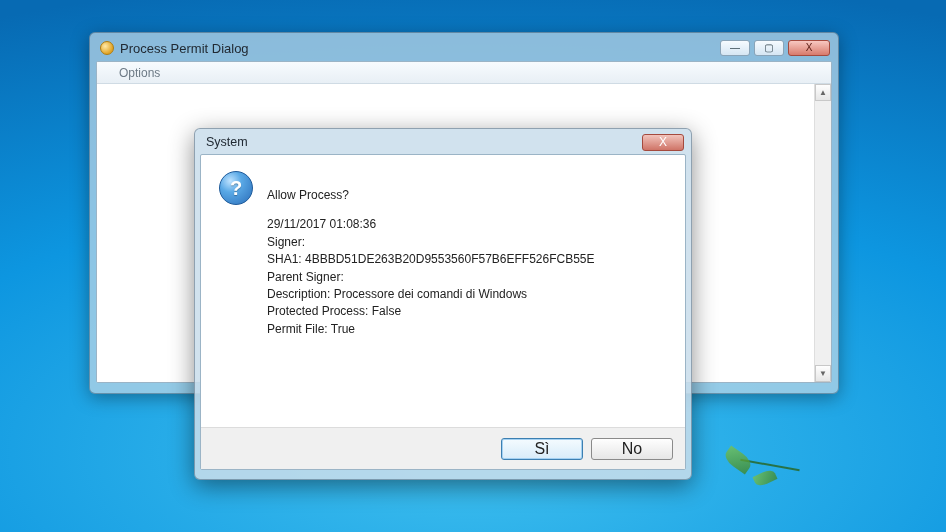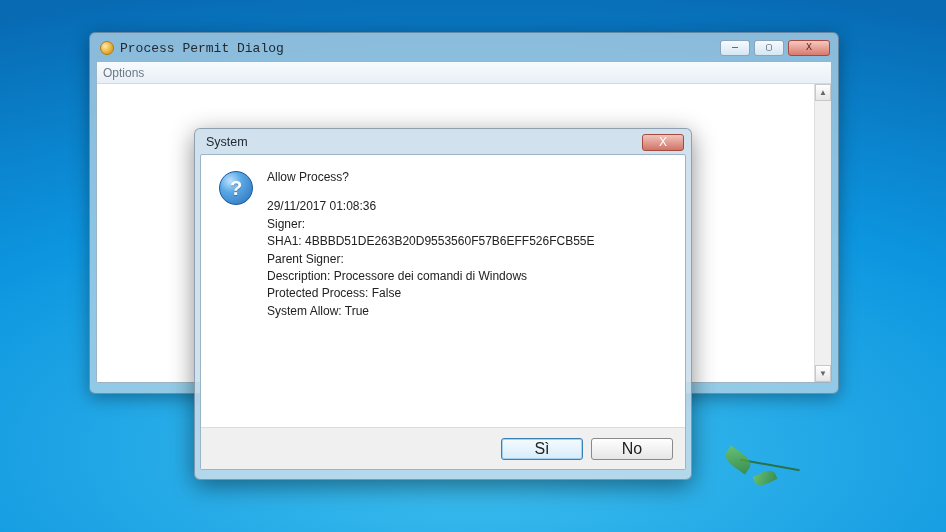--- a/index.html
+++ b/index.html
@@ -32,21 +32,20 @@
     background: rgba(190,215,230,0.72);
     padding: 6px;
     box-shadow: 0 4px 18px rgba(0,0,0,0.35);
   }
   .titlebar {
     height: 22px;
     display: flex; align-items: center;
     padding: 0 2px 4px 4px;
     color: #212a33;
     font-size: 13px;
-    font-family: Liberation Mono, monospace;
   }
   .titlebar .icon {
     width: 14px; height: 14px; margin-right: 6px;
     border-radius: 50%;
     background: radial-gradient(circle at 35% 35%, #ffe9a8, #e0a324 70%);
     border: 1px solid #b07c10;
     flex: none;
   }
   .titlebar .title { flex: 1; }
   .win-btn {
@@ -71,21 +70,21 @@
     border-radius: 2px;
     height: calc(100% - 26px);
     display: flex; flex-direction: column;
     overflow: hidden;
   }
   .menubar {
     height: 22px;
     background: linear-gradient(#f7fbfe, #e8eff5);
     border-bottom: 1px solid #cfdbe4;
     display: flex; align-items: center;
-    padding: 0 6px;
+    padding: 0 22px;
     color: #6d7a86;
     font-size: 12px;
   }
   .content-area {
     flex: 1;
     position: relative;
     background: #fff;
   }
   .scrollbar-v {
     position: absolute; right: 0; top: 0; bottom: 0;
@@ -156,20 +155,21 @@
     position: absolute; inset: 0;
     display: flex; align-items: center; justify-content: center;
     color: #fff; font-weight: bold; font-size: 20px;
     text-shadow: 0 1px 1px rgba(0,0,0,0.3);
   }
   .msg-text {
     flex: 1;
     color: #222;
     font-size: 12px;
     line-height: 1.45;
+    margin-top: 18px;
   }
   .msg-text .heading {
     display: block;
     margin-bottom: 12px;
   }
   .msg-text .line { display: block; white-space: nowrap; }
   .dlg-footer {
     background: #f0f0f0;
     border-top: 1px solid #dcdcdc;
     height: 42px;
@@ -231,21 +231,21 @@
     <div class="dlg-body">
       <div class="msg-icon"></div>
       <div class="msg-text">
         <span class="heading">Allow Process?</span>
         <span class="line">29/11/2017 01:08:36</span>
         <span class="line">Signer:</span>
         <span class="line">SHA1: 4BBBD51DE263B20D9553560F57B6EFF526FCB55E</span>
         <span class="line">Parent Signer:</span>
         <span class="line">Description: Processore dei comandi di Windows</span>
         <span class="line">Protected Process: False</span>
-        <span class="line">System Allow: True</span>
+        <span class="line">Permit File: True</span>
       </div>
     </div>
     <div class="dlg-footer">
       <div class="btn primary">Sì</div>
       <div class="btn">No</div>
     </div>
   </div>
 </div>
 
 </body></html>

